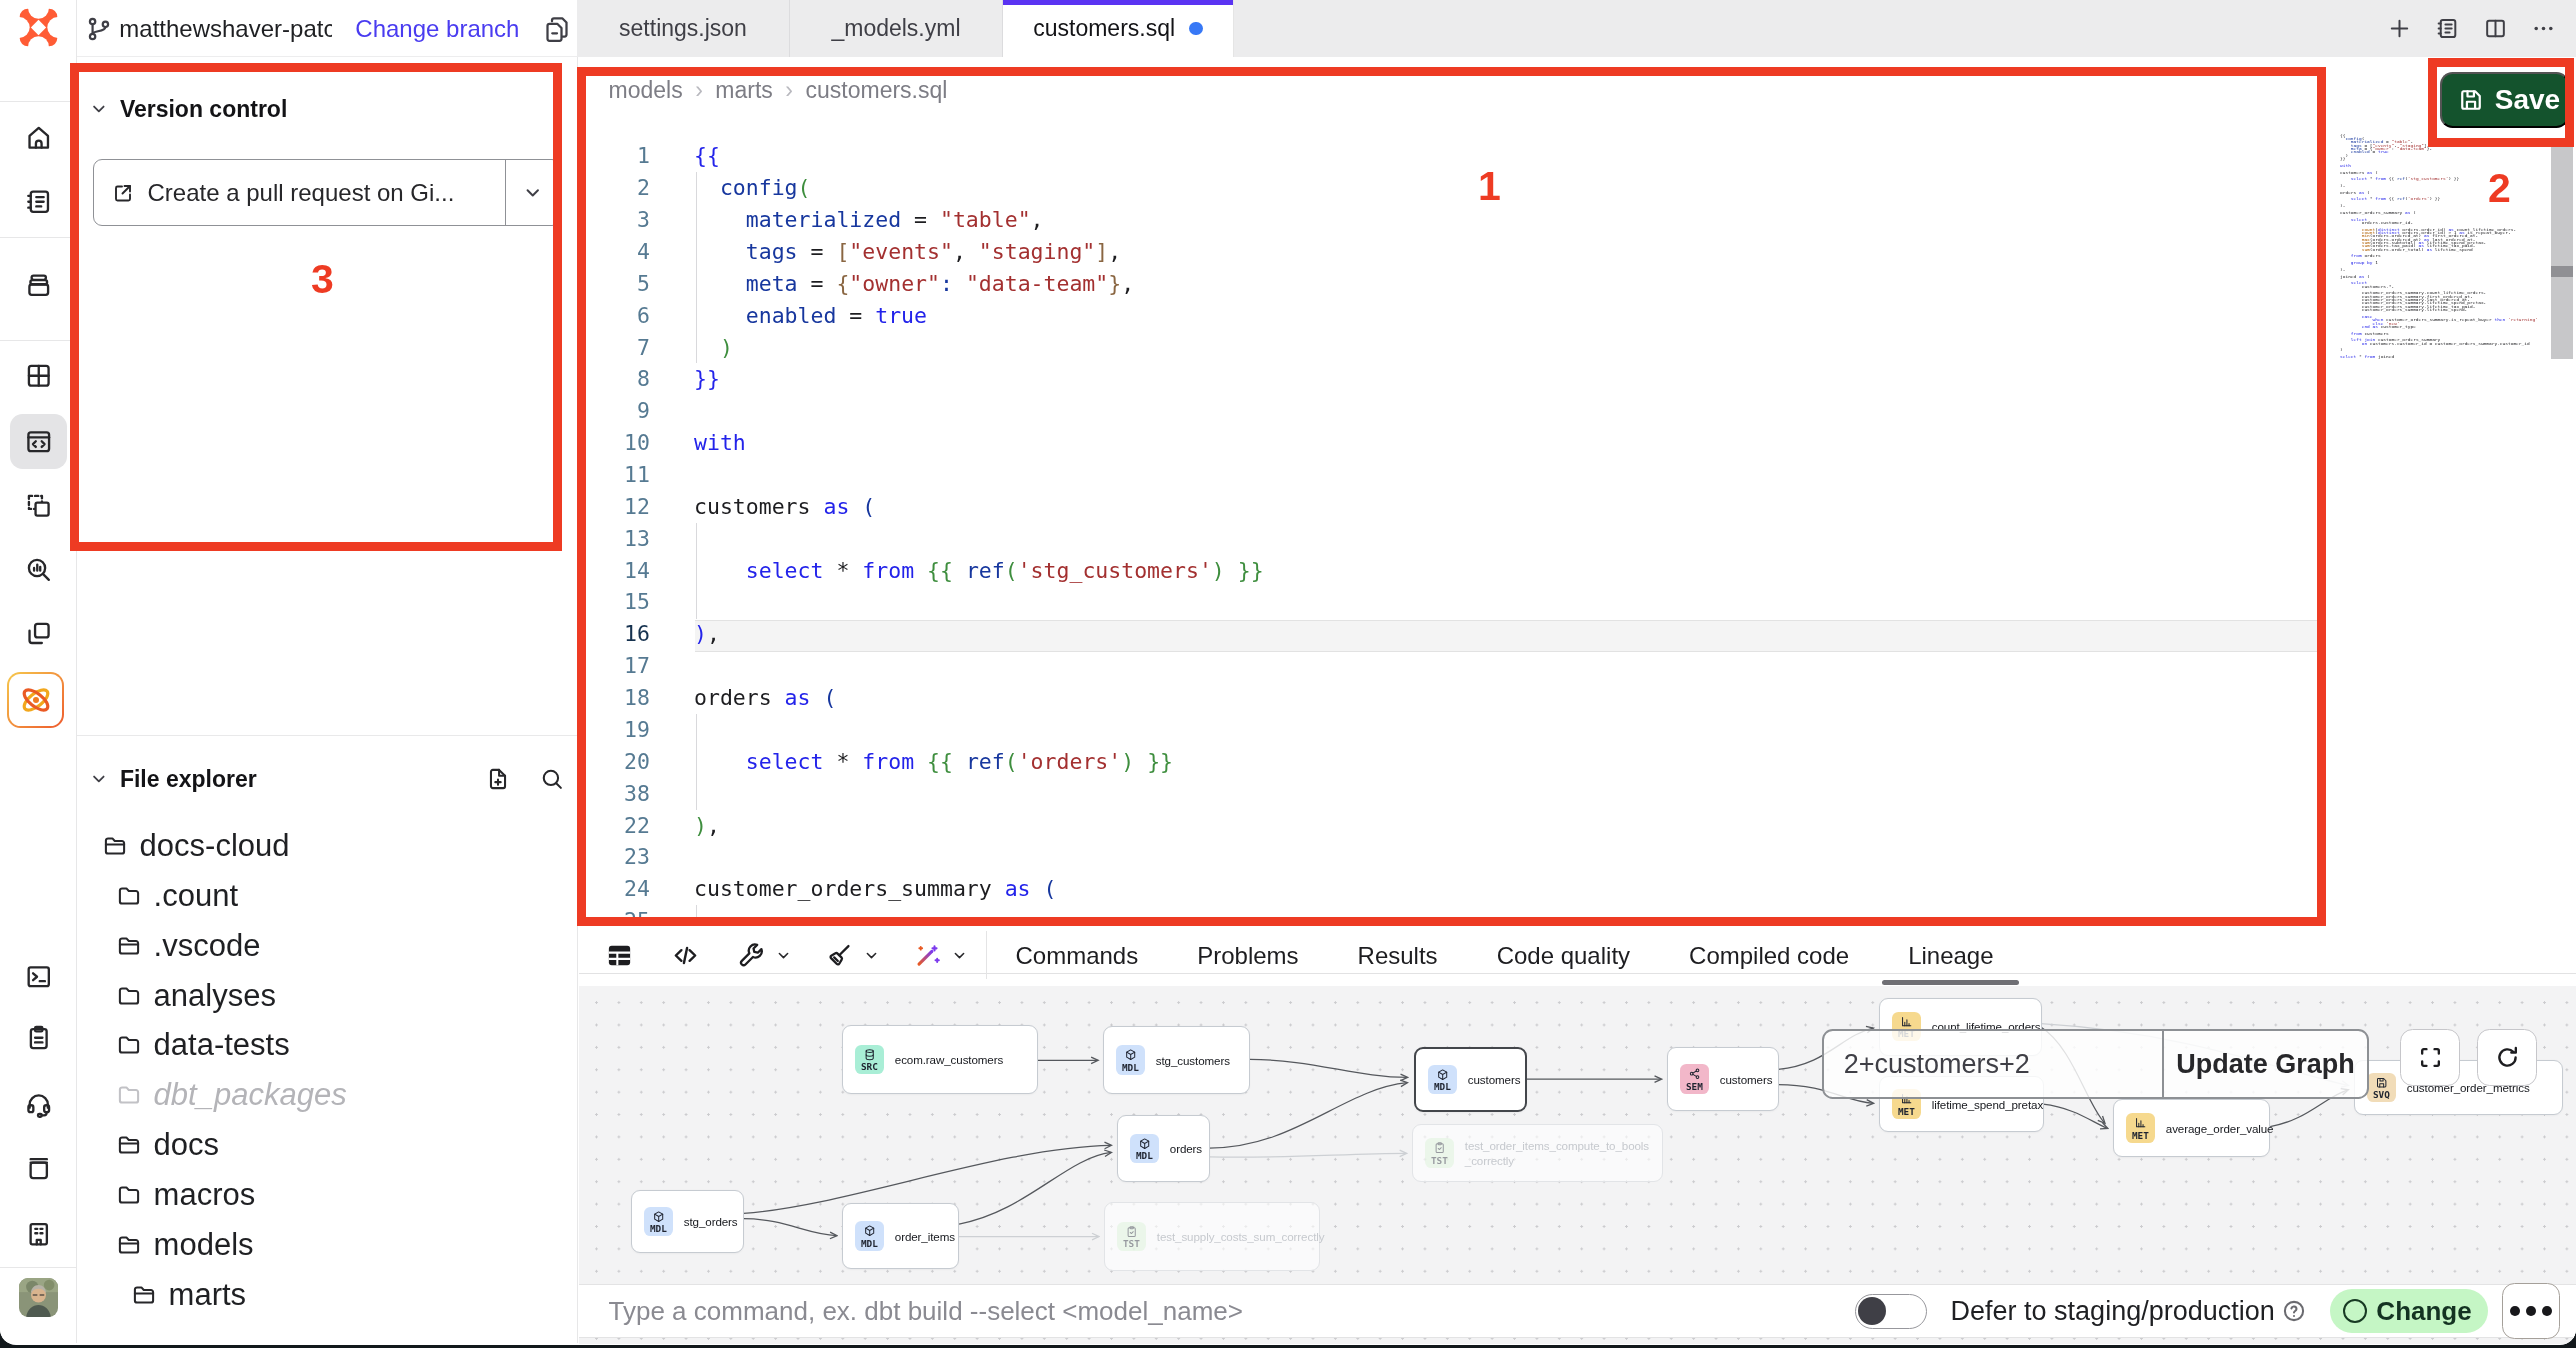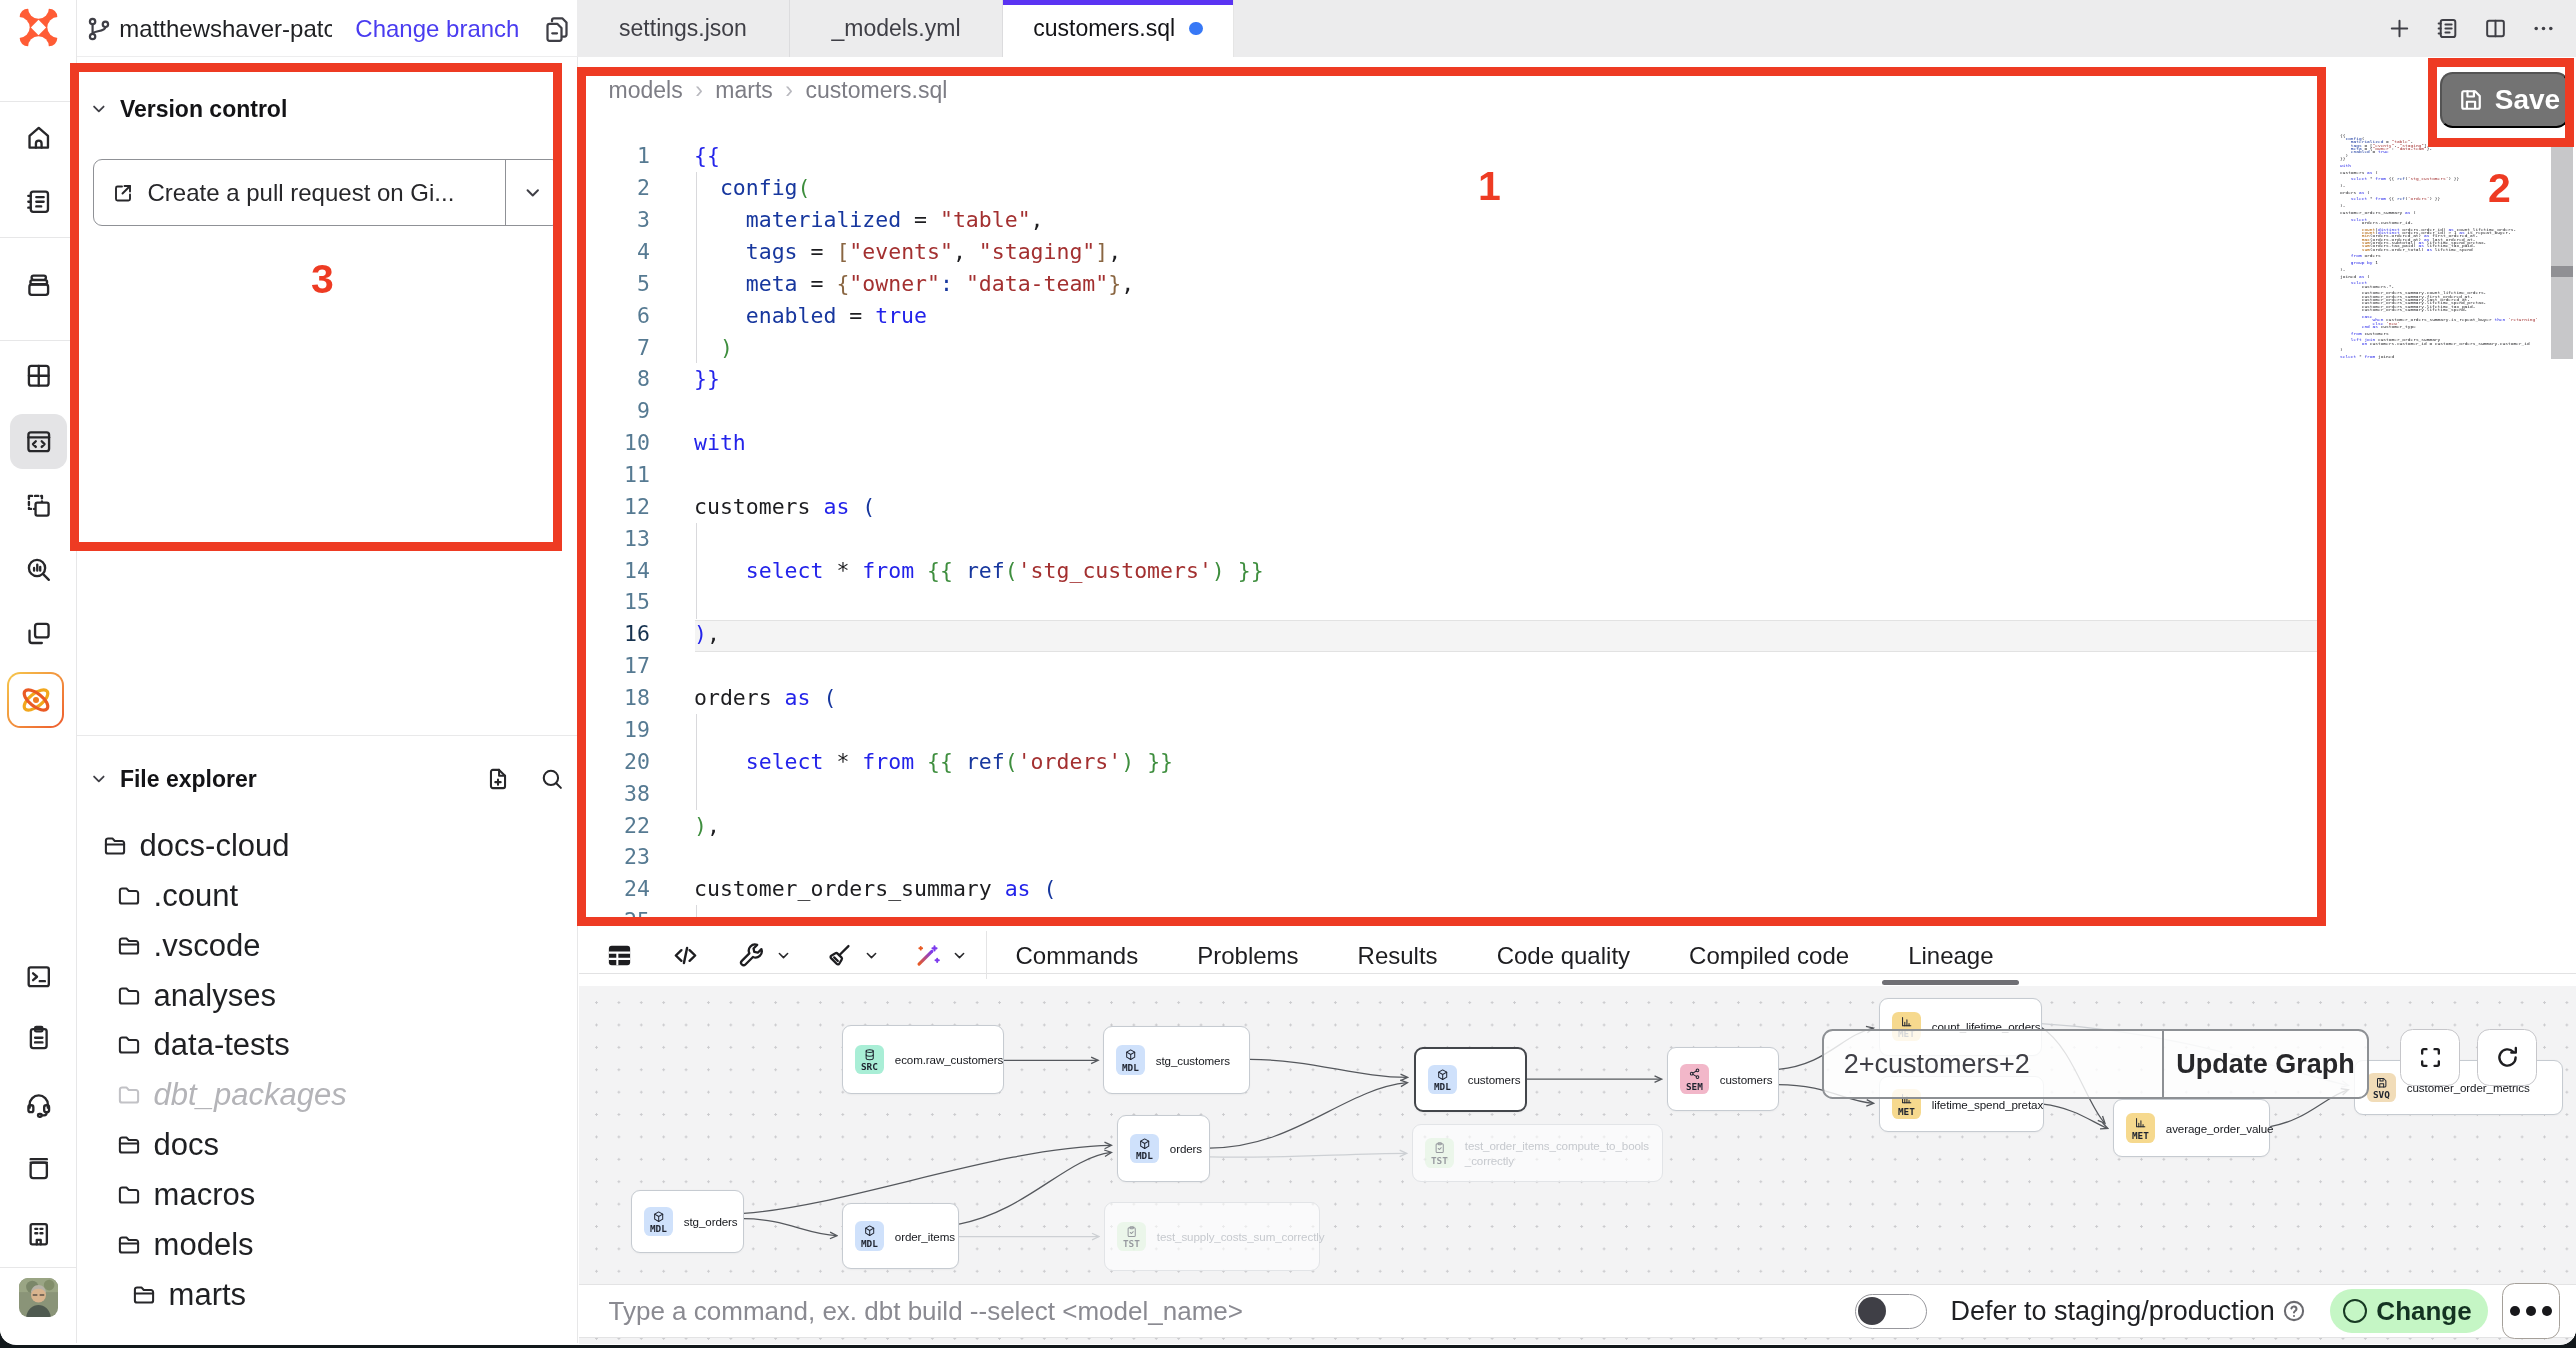--- a/index.html
+++ b/index.html
@@ -65,21 +65,21 @@
   .tk-g { color:#3e8e3e; } .tk-o { color:#8a6642; } .tk-k { color:#1d1d20; }
   .indent-guide { position:absolute; left:117px; width:0.9px; background:#d9d9dc; }
   
   #minimap { position:absolute; left:1761px; top:77px; width:192px; height:233px; overflow:visible; }
   #mm-scale { transform:scale(0.50,0.373); transform-origin:0 0; width:376px; font-family:"DejaVu Sans Mono", monospace; font-size:9px; color:#1d1d20; }
   #mm-scale .ml { height:9px; line-height:9px; white-space:pre; }
   #scroll-thumb { position:absolute; left:1972px; top:86px; width:21.5px; height:216px; background:#c7c7c9; }
   #scroll-thumb .mark { position:absolute; left:0; top:123px; width:21.5px; height:10.7px; background:#909094; }
 
   
-  #save-btn { position:absolute; left:2440px; top:72px; width:129px; height:56px; background:#737373; border-radius:12.5px; display:flex; align-items:center; color:#fff; z-index:40; }
+  #save-btn { position:absolute; left:2440px; top:72px; width:129px; height:56px; background:#14532d; border-radius:12.5px; display:flex; align-items:center; color:#fff; z-index:40; }
   #save-btn svg { margin-left:15px; }
   #save-btn .lbl { margin-left:9.8px; font-size:28px; font-weight:600; }
 
   
   #bottom-toolbar { position:absolute; left:579px; top:926px; width:1997px; height:48px; background:#fff; border-bottom:0.9px solid #e2e2e3; z-index:15; }
   #bt-icons { position:absolute; left:0; top:0; height:59px; display:flex; align-items:center; color:#1d1d20; }
   #bt-icons .tool { display:flex; align-items:center; justify-content:center; }
   #bt-icons .tchev { color:#27272a; }
   #bt-sep { position:absolute; left:407px; top:5.4px; width:0.9px; height:48px; background:#e4e4e5; }
   #bt-tabs { position:absolute; left:407px; top:0; height:59px; display:flex; align-items:center; }
@@ -721,21 +721,21 @@
         <path d="M705,191 C790,193 860,187 925,187" stroke="#cdd0d4" stroke-width="1.4" fill="none" marker-end="url(#arrf)"></path>
         <path d="M1059,104 L1210,104" stroke="#55585d" stroke-width="1.4" fill="none" marker-end="url(#arr)"></path>
         <path d="M1341,93 C1395,88 1412,55 1447,47" stroke="#55585d" stroke-width="1.4" fill="none" marker-end="url(#arr)"></path>
         <path d="M1341,110 C1395,110 1415,129 1447,131" stroke="#55585d" stroke-width="1.4" fill="none" marker-end="url(#arr)"></path>
         <path d="M1635,46 C1670,68 1686,132 1706,153" stroke="#55585d" stroke-width="1.4" fill="none" marker-end="url(#arr)"></path>
         <path d="M1637,132 C1672,136 1692,152 1709,159" stroke="#55585d" stroke-width="1.4" fill="none" marker-end="url(#arr)"></path>
         <path d="M1891,157 C1932,150 1952,124 1978,116" stroke="#55585d" stroke-width="1.4" fill="none" marker-end="url(#arr)"></path>
         <path d="M1635,42 C1800,52 1908,96 1978,111" stroke="#cdd0d4" stroke-width="1.4" fill="none" marker-end="url(#arrf)"></path>
       </svg>
     <div id="ln-nodes">
-        <div class="ln-node" style="left:263px; top:39px; width:162px; height:69px">
+        <div class="ln-node" style="left:263px; top:39px; width:196px; height:69px">
           <span class="badge" style="background:#a9eed6">
             <span>
               <svg width="13.4" height="13.4" viewBox="0 0 24 24" fill="none" stroke="currentColor" stroke-width="1.8" stroke-linecap="round" stroke-linejoin="round">
                 <ellipse cx="12" cy="5.6" rx="6.4" ry="2.6"></ellipse>
                 <path d="M5.6 5.6v12.8c0 1.4 2.9 2.6 6.4 2.6s6.4-1.2 6.4-2.6V5.6"></path>
                 <path d="M5.6 12c0 1.4 2.9 2.6 6.4 2.6s6.4-1.2 6.4-2.6"></path>
               </svg>
             </span>
             <span class="bt">SRC</span>
           </span>

